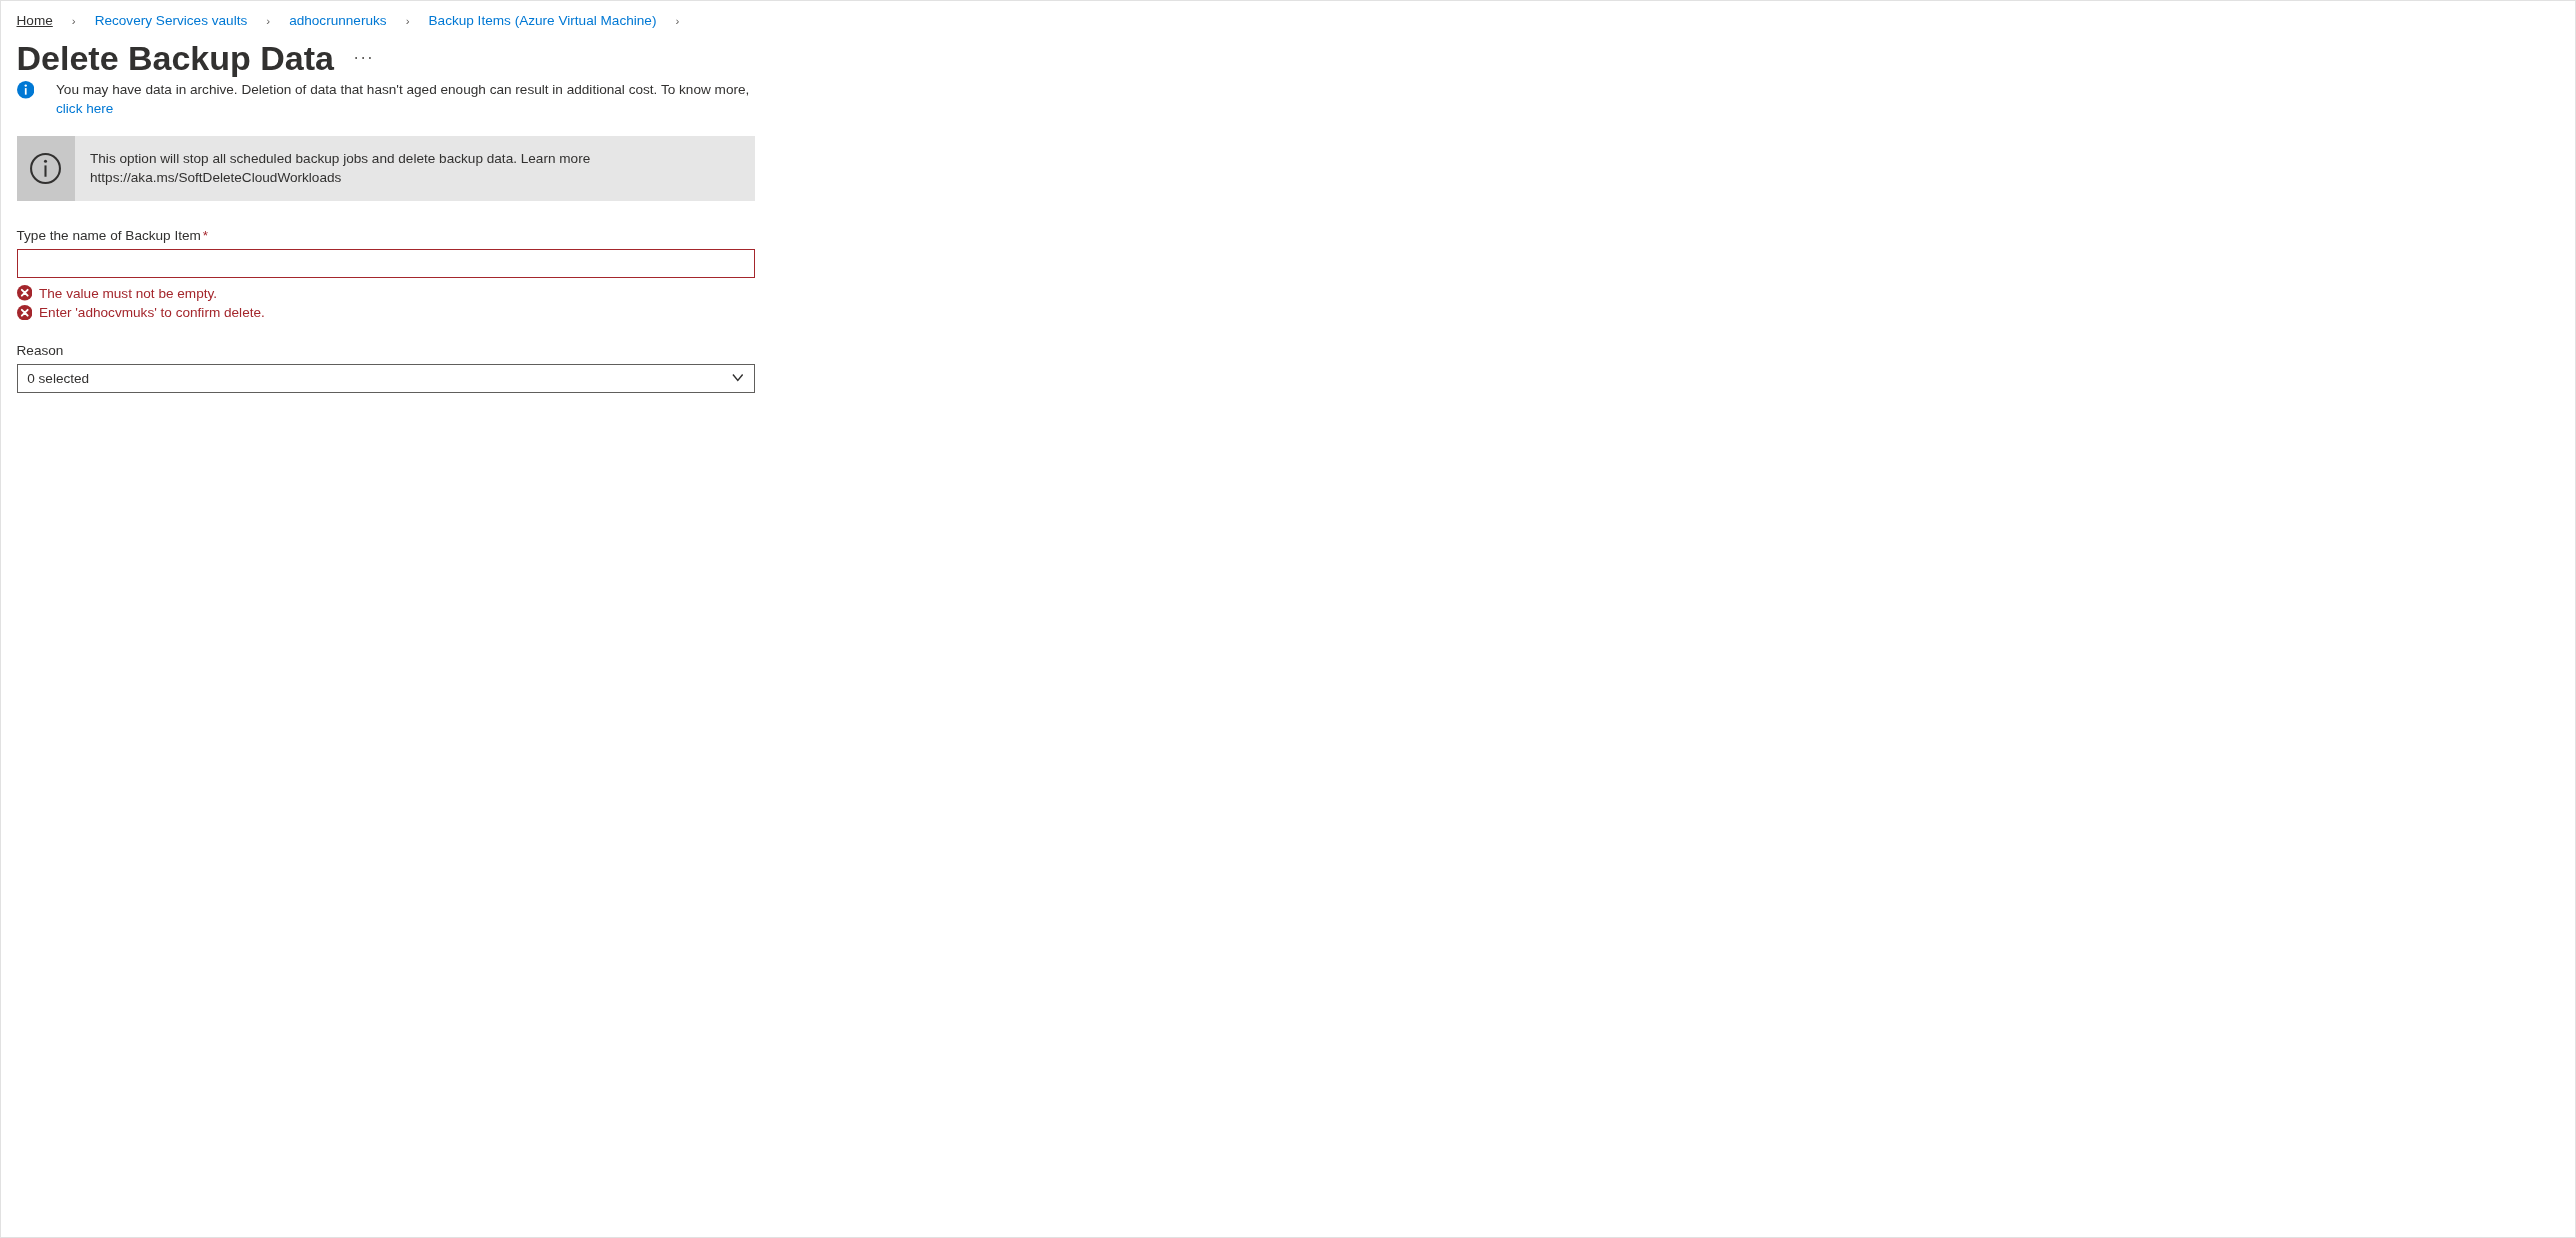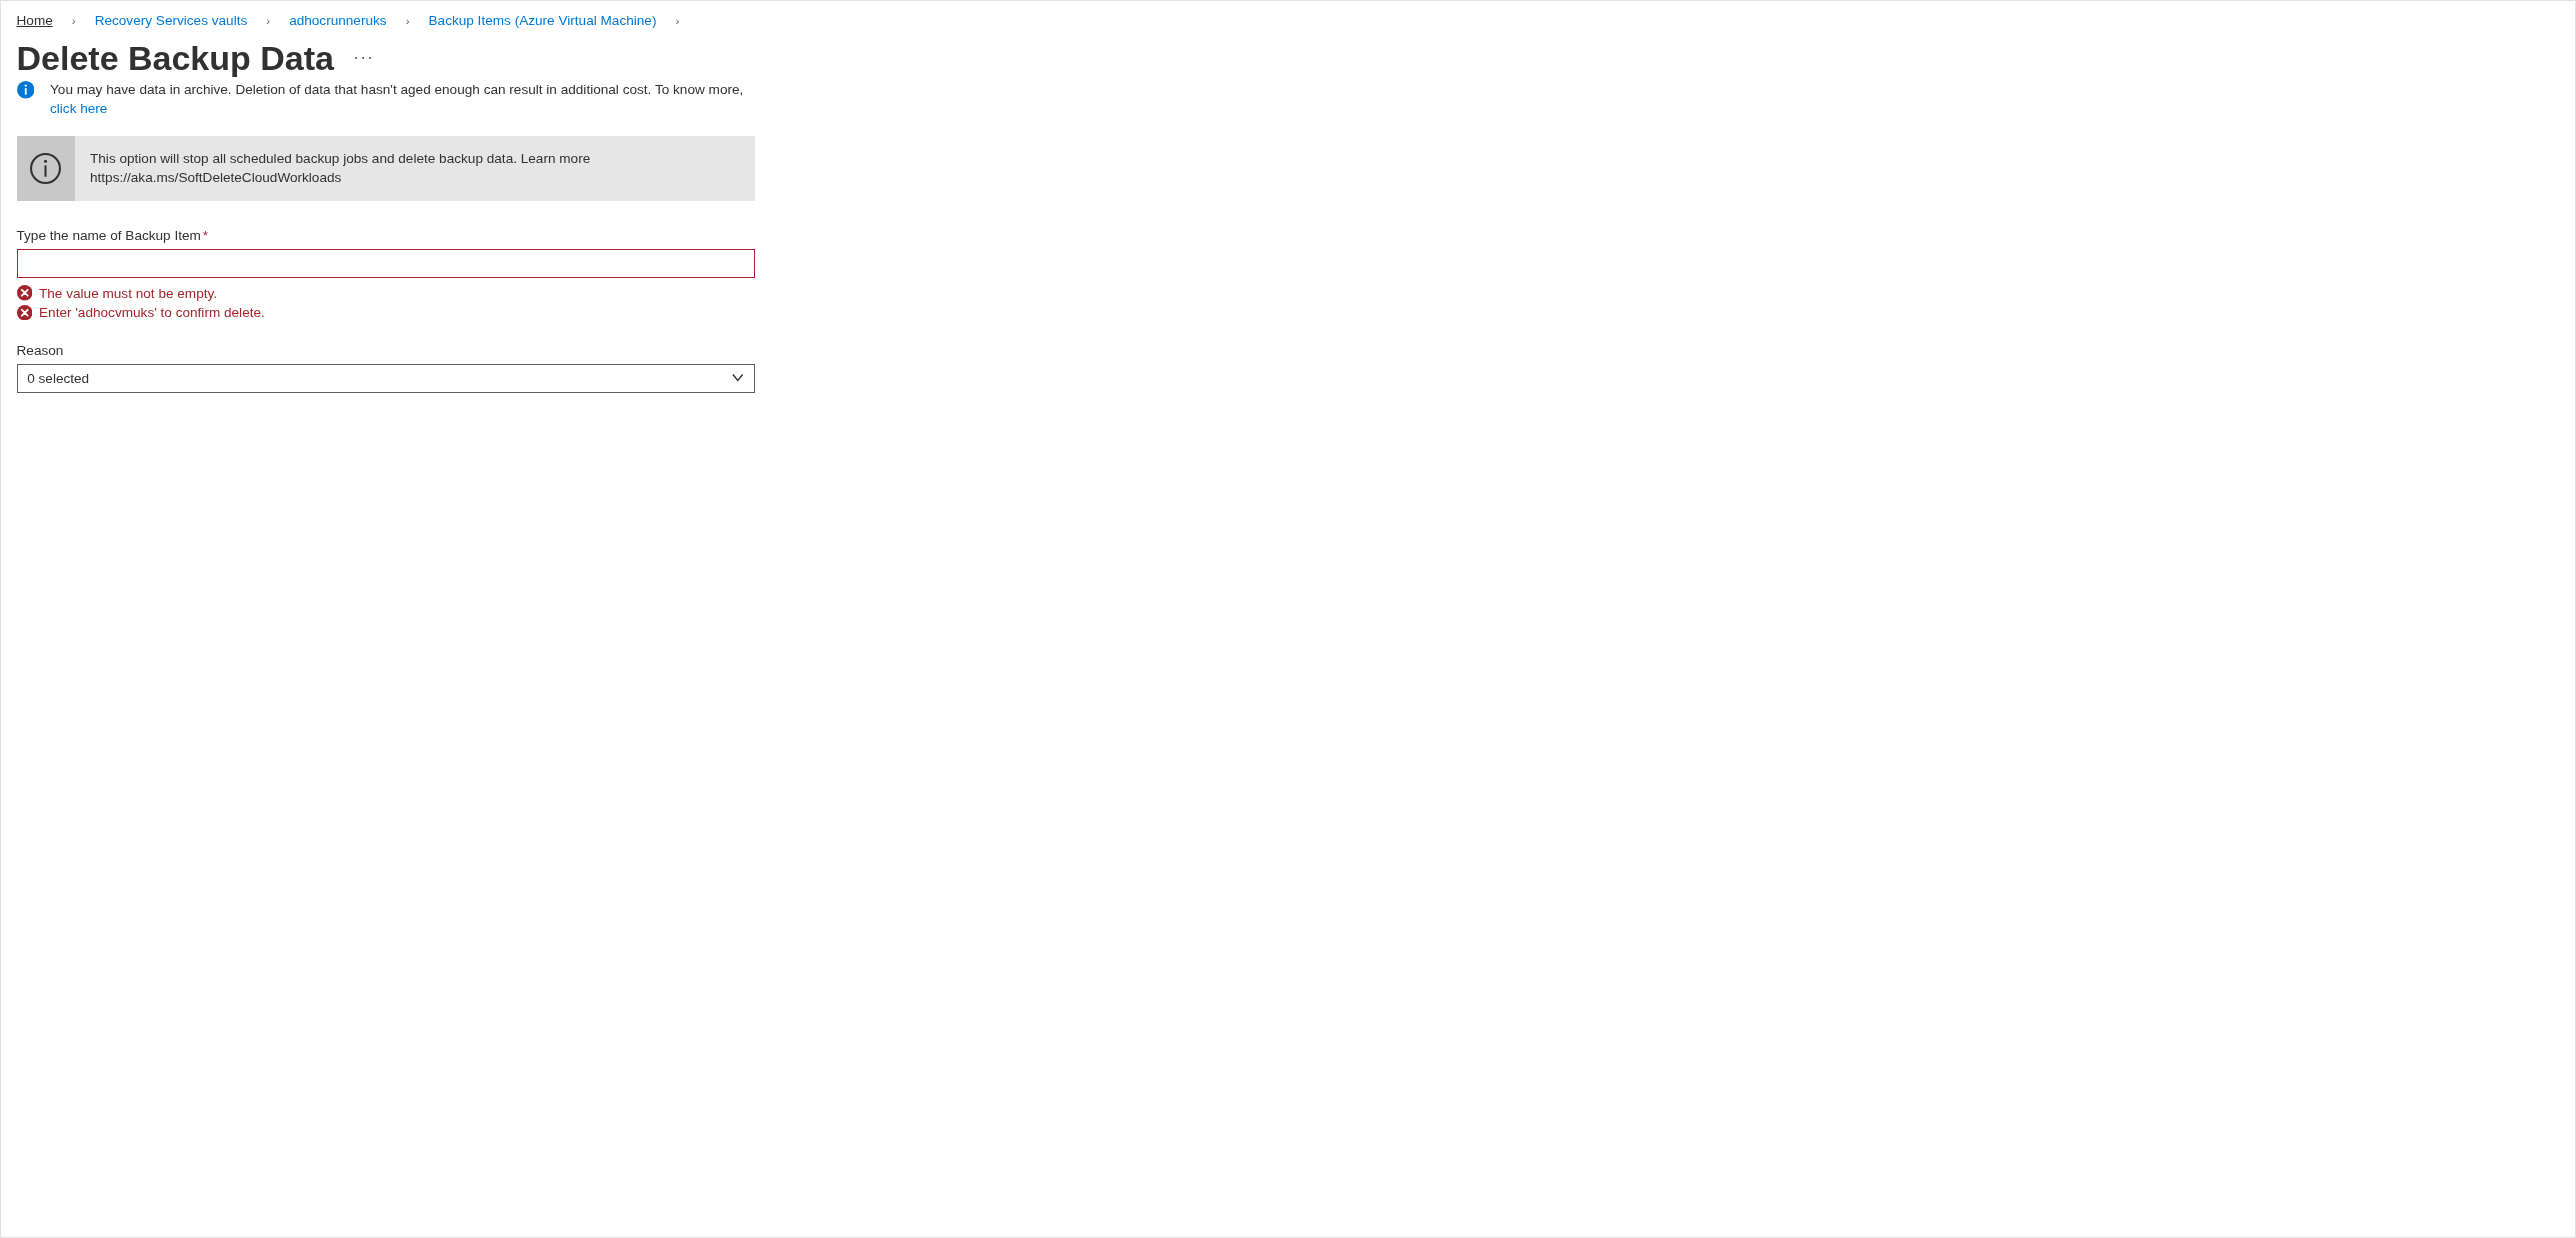--- a/index.html
+++ b/index.html
@@ -60,21 +60,21 @@
       font-size: 12.6px;
       color: #605e5c;
       margin-bottom: 39px;
     }
     .main-form {
       max-width: 738px;
     }
     .info-banner {
       display: flex;
       align-items: flex-start;
-      gap: 16px;
+      gap: 22px;
       margin-bottom: 17.5px;
     }
     .info-icon {
       width: 17.5px;
       height: 17.5px;
       flex-shrink: 0;
       margin-top: 1px;
     }
     .info-icon svg {
       width: 17.5px;

